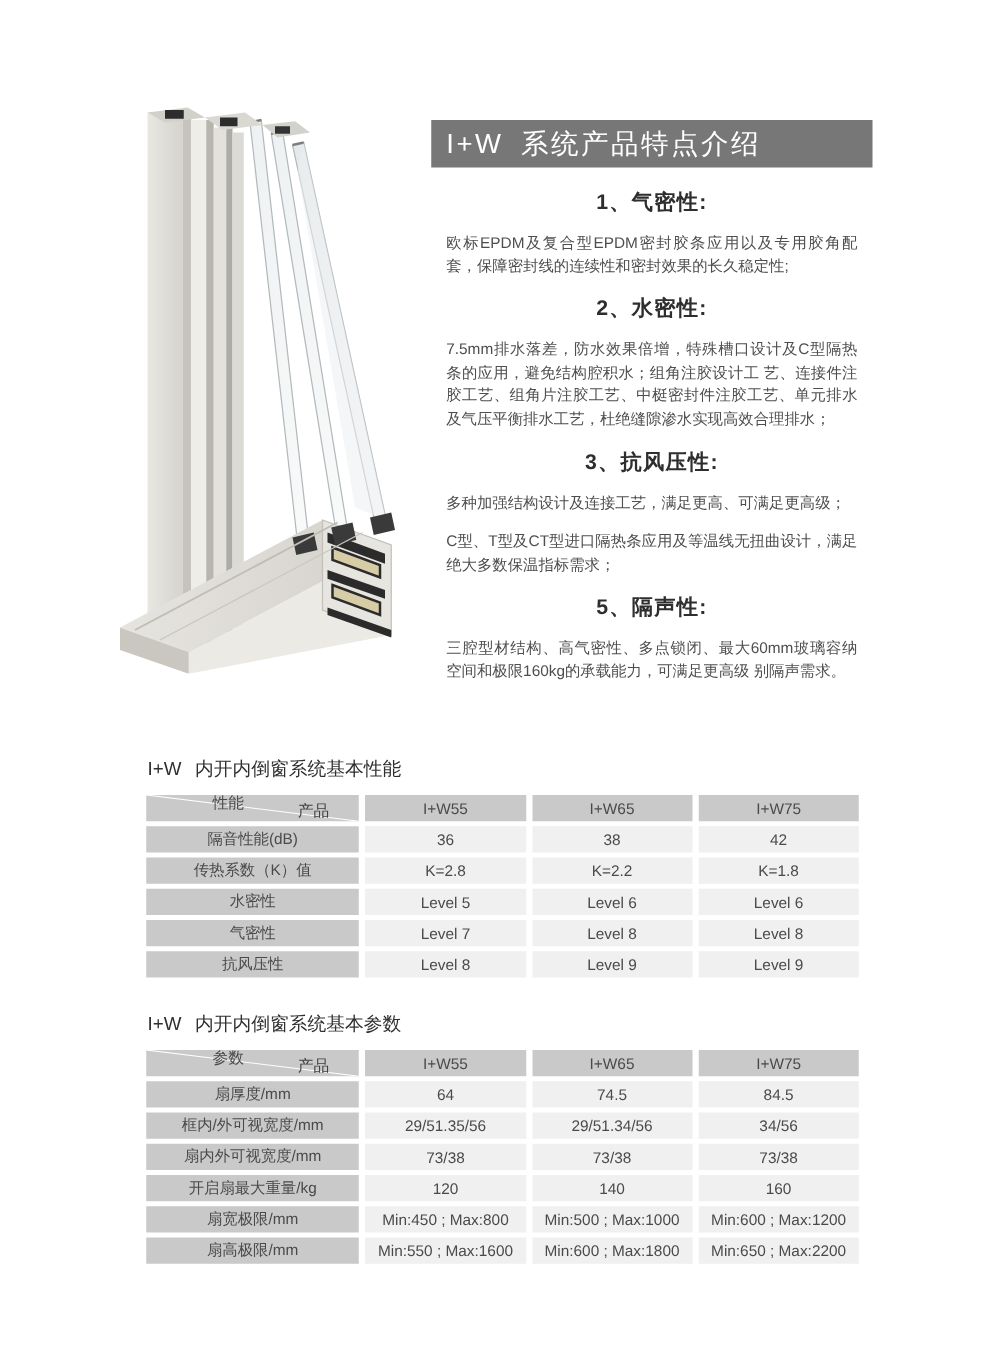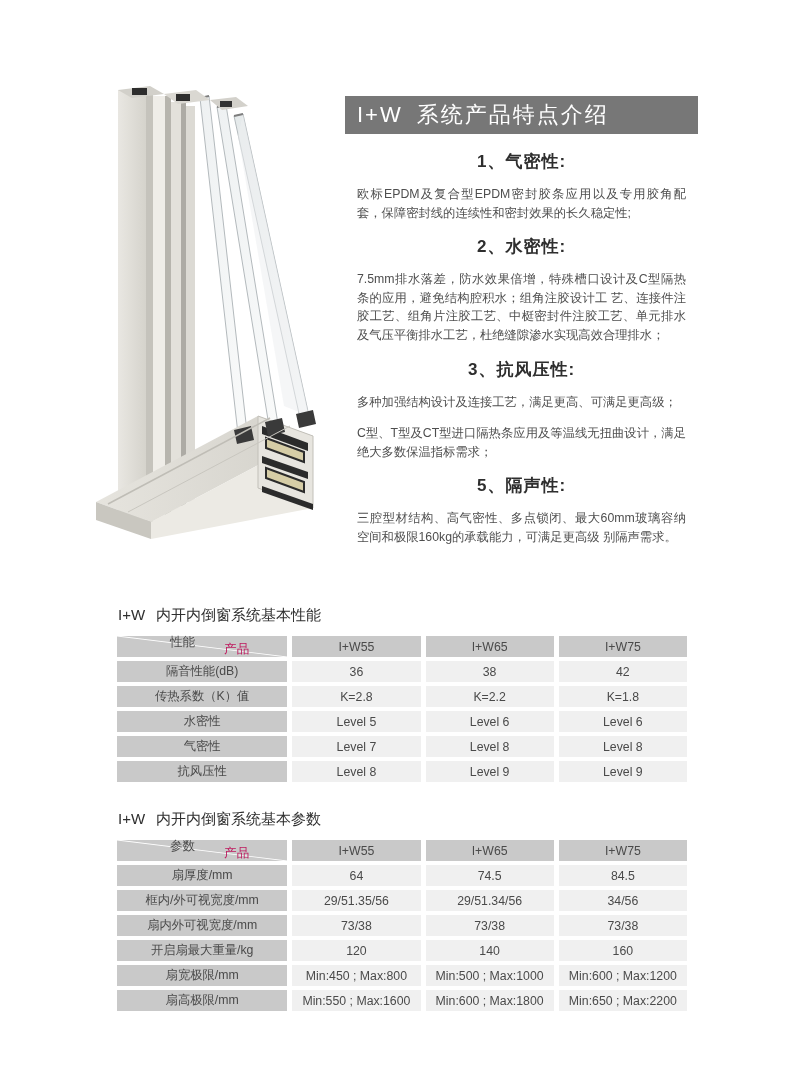--- a/index.html
+++ b/index.html
@@ -35,21 +35,21 @@
   }
   table.spec td{
     text-align:center;vertical-align:middle;font-size:12.3px;color:#4a4a4a;
     padding:0;height:21px;
   }
   td.hcell{background:var(--header_cell_bg,#c9c9c9);height:44px;font-size:12.6px;}
   td.corner{
     background:var(--header_cell_bg,#c9c9c9);position:relative;height:44px;
   }
   td.corner .diag{position:absolute;inset:0;width:100%;height:100%;}
-  td.corner .c-top{position:absolute;top:5px;right:38px;font-size:12.6px;color:#be185d;}
+  td.corner .c-top{position:absolute;top:5px;right:24px;font-size:12.6px;color:#404040;}
   td.corner .c-bottom{position:absolute;bottom:6px;left:13px;font-size:12.6px;color:#4a4a4a;margin-left:40px;}
   td.row-label{background:var(--header_cell_bg,#c9c9c9);}
   td.cell{background:var(--data_cell_bg,#f0f0f0);}
 </style>
 </head>
 <body>
 
 <div class="page">
 
   <div class="hero">

